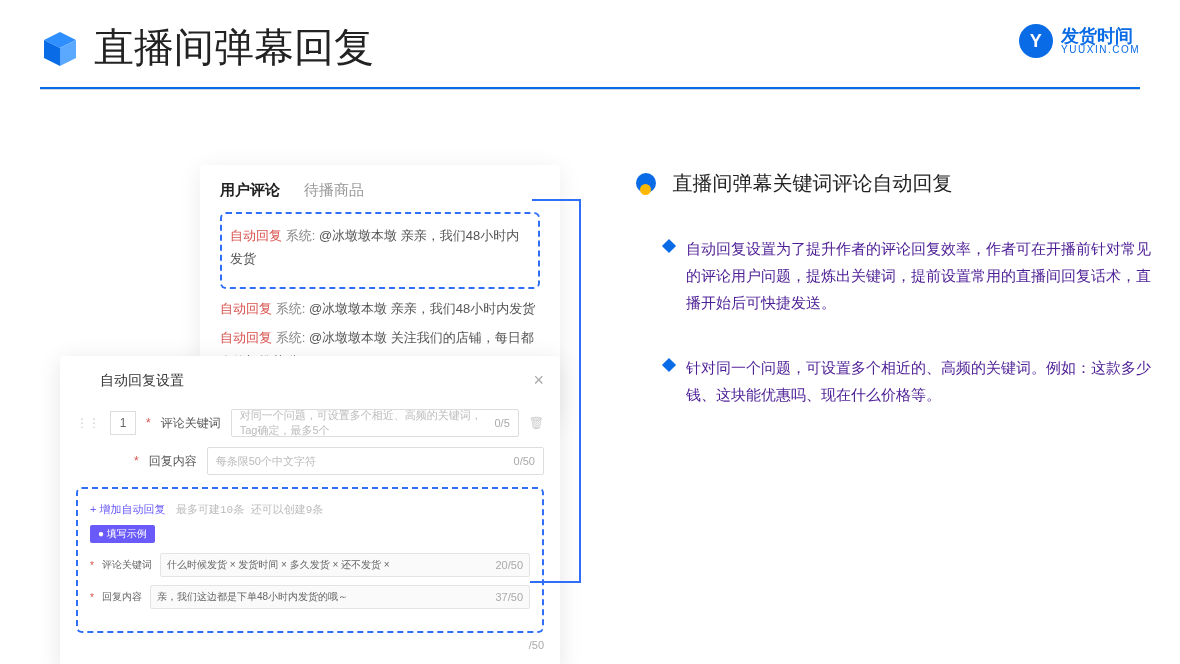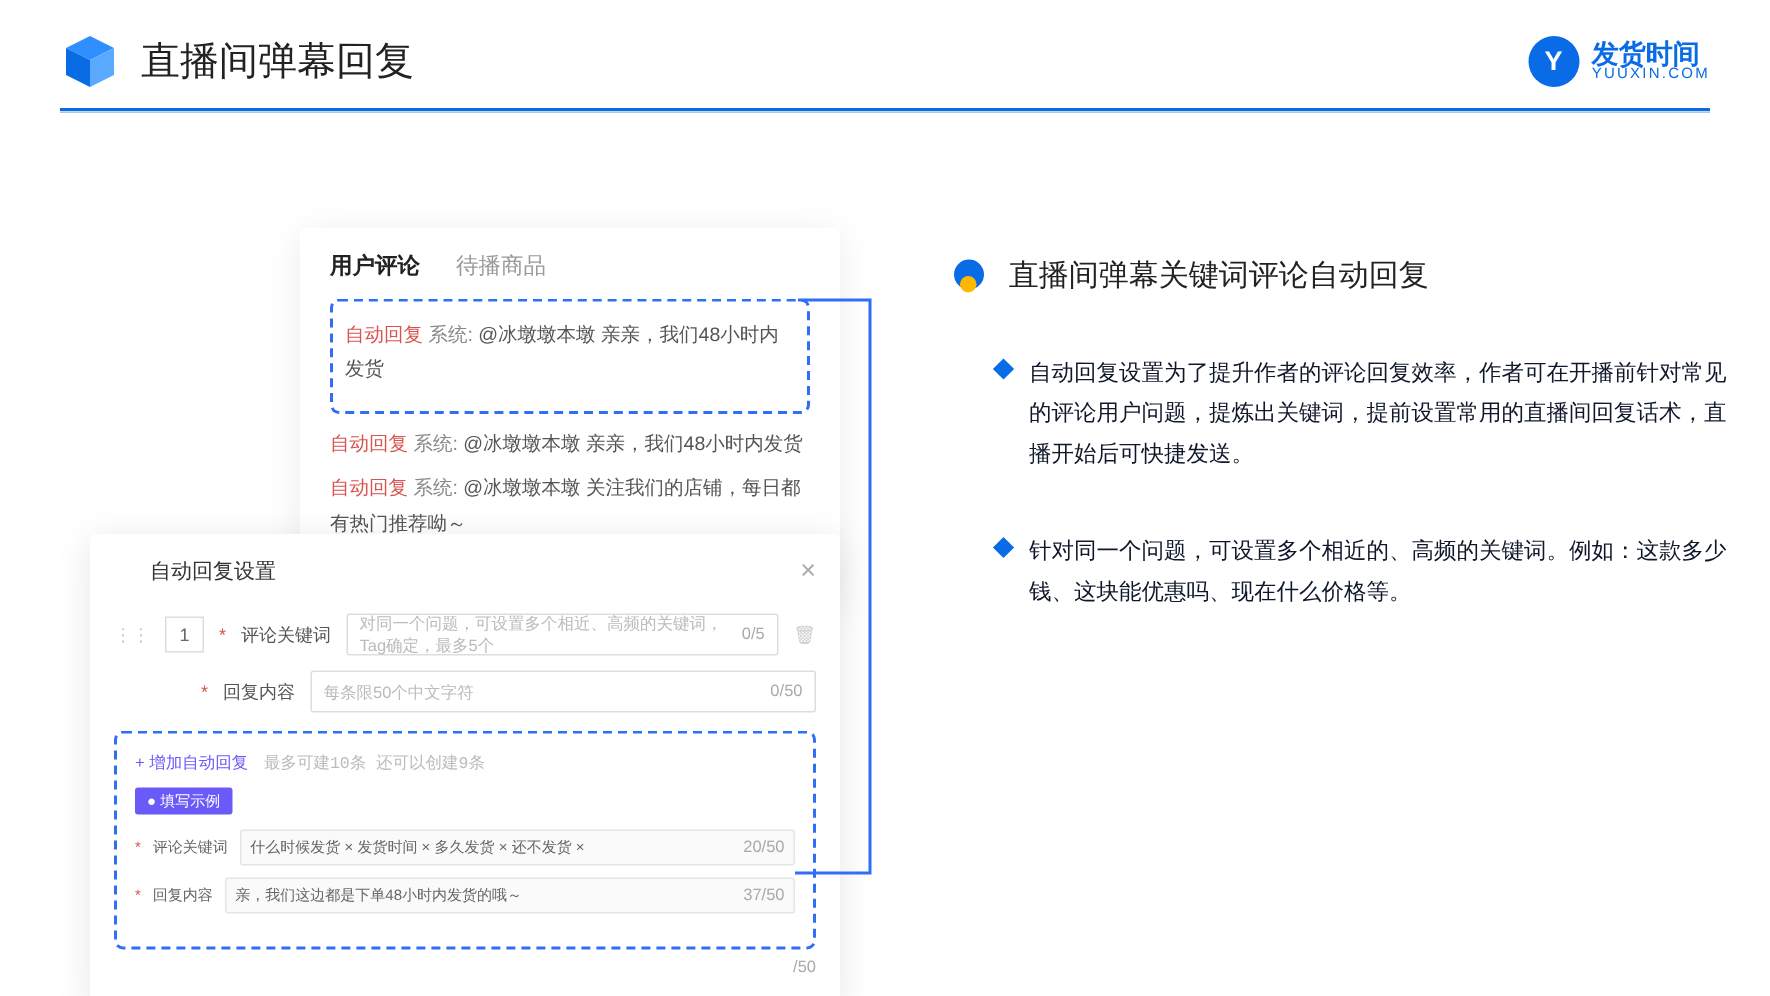--- a/index.html
+++ b/index.html
@@ -1,34 +1,34 @@
 <!DOCTYPE html>
 <html><head>
 <meta charset="utf-8">
 <style>
 * { box-sizing: border-box; margin: 0; padding: 0; }
 body { width: 1180px; height: 664px; background: #fff; font-family: "Microsoft YaHei", sans-serif; position: relative; overflow: hidden; }
 
 
 .header { display: flex; align-items: center; padding: 20px 40px 0 40px; }
 .header-icon { width: 40px; height: 40px; margin-right: 14px; position: relative; }
-.title { font-size: 26px; font-weight: 500; color: #222; }
+.title { font-size: 40px; font-weight: 500; color: #222; }
 .brand { position: absolute; right: 40px; top: 24px; display: flex; align-items: center; }
 .brand-icon { width: 34px; height: 34px; background: #0a6be6; border-radius: 50%; display: flex; align-items: center; justify-content: center; color: #fff; font-weight: bold; font-size: 18px; transform: rotate(45deg); }
 .brand-icon span { transform: rotate(-45deg); }
 .brand-text { margin-left: 8px; }
 .brand-text .cn { color: #0a6be6; font-size: 18px; font-weight: 600; line-height: 1; }
 .brand-text .en { color: #0a6be6; font-size: 10px; letter-spacing: 1.5px; line-height: 1; }
 .divider { height: 3px; background: #0a6be6; margin: 12px 40px 0 40px; border-bottom: 1px solid #cdd6e4; }
 
 
 .left-panel { position: absolute; left: 60px; top: 150px; width: 500px; }
 
 
-.comments-card { position: absolute; right: 0; top: 2px; width: 360px; background: #fff; box-shadow: 0 4px 24px rgba(0,0,0,0.08); border-radius: 4px; padding: 16px 20px 40px 20px; }
+.comments-card { position: absolute; right: 0; top: 15px; width: 360px; background: #fff; box-shadow: 0 4px 24px rgba(0,0,0,0.08); border-radius: 4px; padding: 16px 20px 40px 20px; }
 .tabs { display: flex; gap: 24px; font-size: 15px; margin-bottom: 12px; }
 .tab-active { font-weight: 600; color: #222; }
 .tab-inactive { color: #999; }
 .highlight-box { border: 2px dashed #2f6ff7; border-radius: 6px; padding: 10px 8px; margin-bottom: 8px; position: relative; }
 .comment-line { font-size: 13px; color: #555; line-height: 1.8; margin-bottom: 6px; }
 .auto-reply-tag { color: #d9534f; font-size: 13px; }
 .system-text { color: #888; }
 .mention { color: #555; }
 
 
@@ -58,21 +58,21 @@
 .connector { position: absolute; pointer-events: none; }
 
 
 .right-panel { position: absolute; left: 636px; top: 170px; width: 520px; }
 .bullet-icon { width: 22px; height: 22px; position: relative; display: inline-block; vertical-align: middle; margin-right: 10px; }
 .bullet-icon::before { content: ''; position: absolute; width: 20px; height: 20px; background: #0a6be6; border-radius: 50%; left: 0; top: 0; }
 .bullet-icon::after { content: ''; position: absolute; width: 11px; height: 11px; background: #ffb800; border-radius: 50%; left: 4px; top: 11px; }
 .section-title { font-size: 20px; color: #222; display: inline-block; vertical-align: middle; }
 .point { margin-top: 38px; display: flex; align-items: flex-start; gap: 12px; padding-left: 28px; }
 .diamond { width: 10px; height: 10px; background: #0a6be6; transform: rotate(45deg); flex-shrink: 0; margin-top: 6px; }
-.point-text { font-size: 15px; color: #0f172a; line-height: 1.8; }
+.point-text { font-size: 15px; color: #4c1d95; line-height: 1.8; }
 
 
 .cube-svg { width: 40px; height: 40px; }
 
 </style>
 </head>
 <body>
 
 <div class="header">
   <div class="header-icon">

